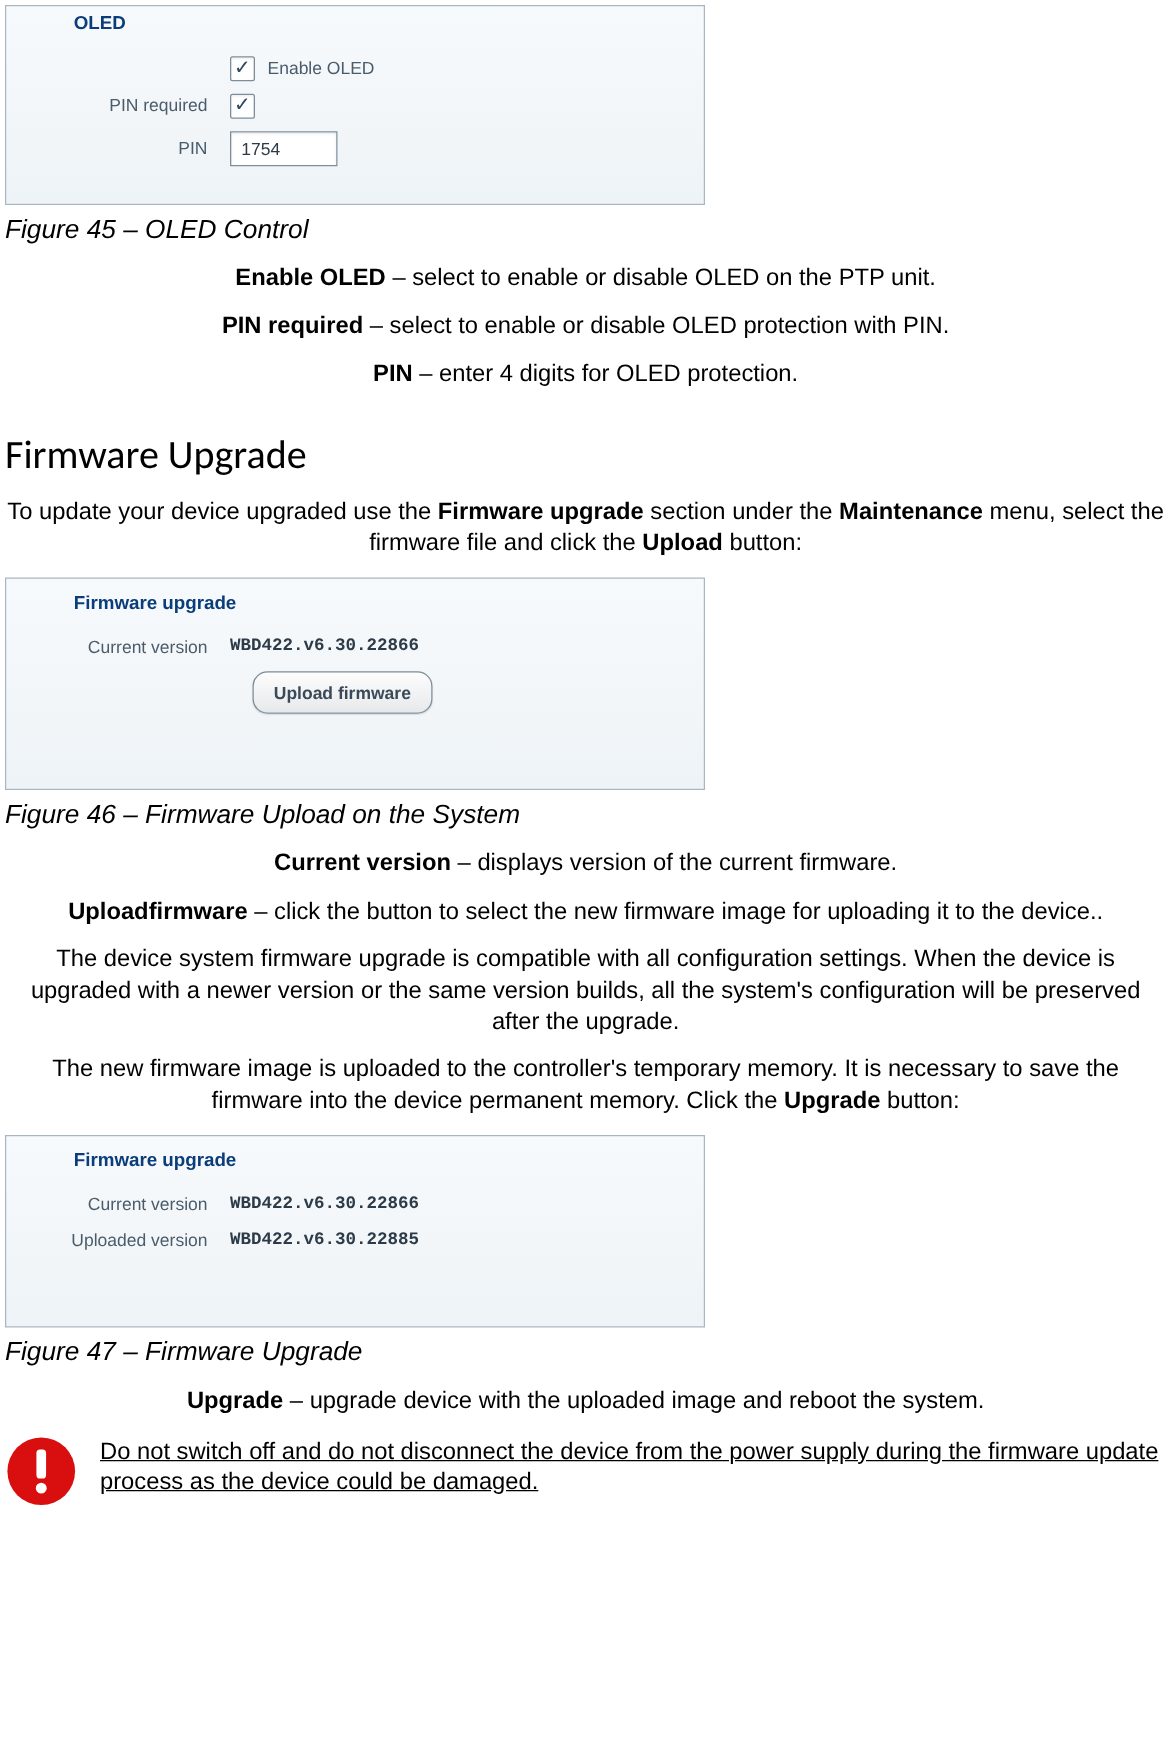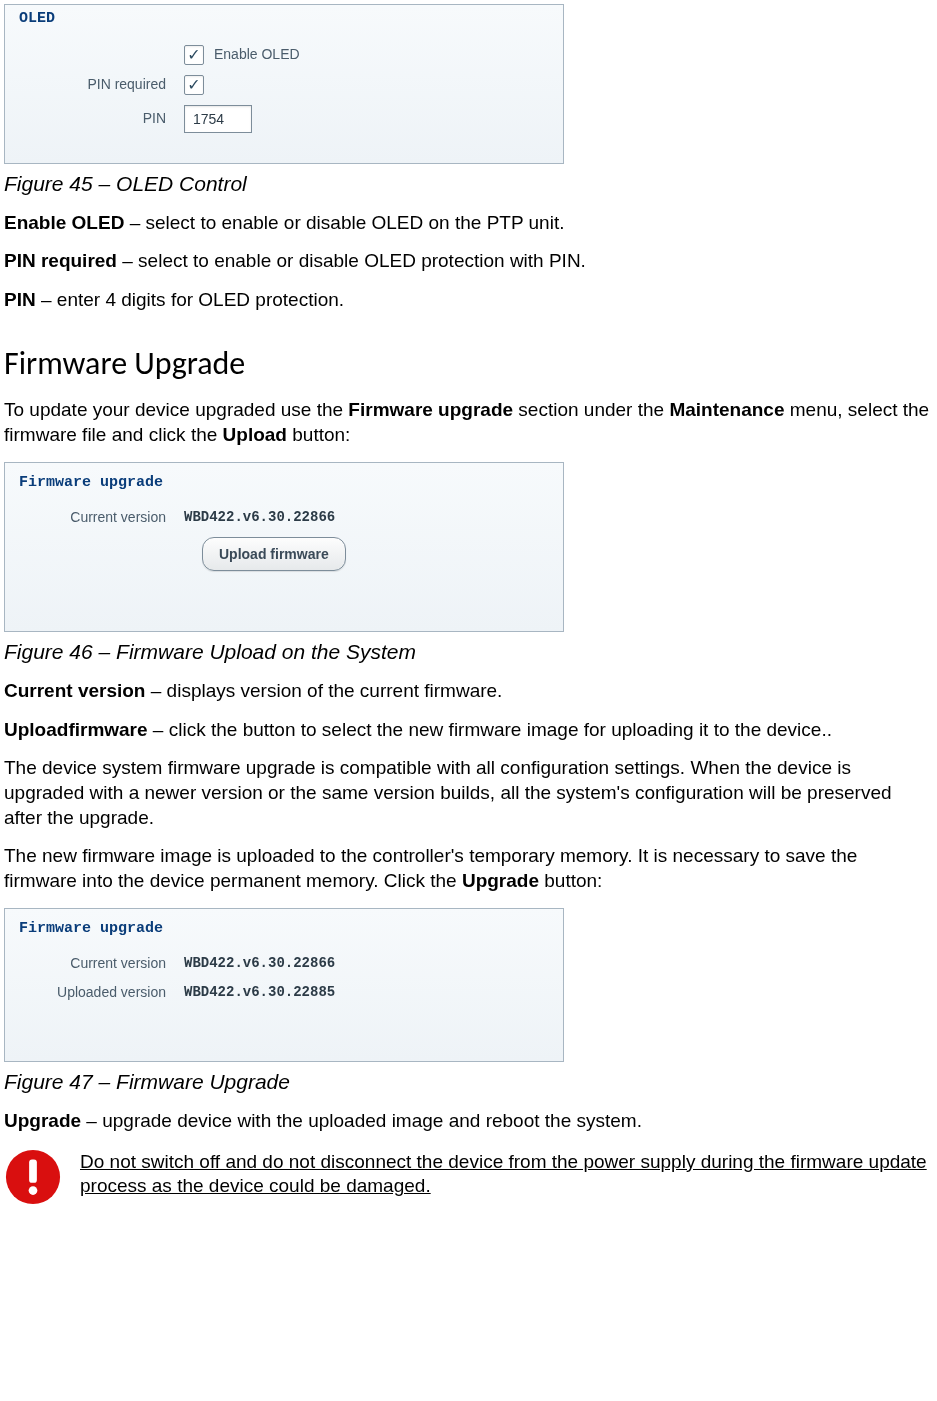--- a/index.html
+++ b/index.html
@@ -1,30 +1,30 @@
 <!DOCTYPE html>
 <html><head>
   <meta charset="utf-8">
   <style>
     * { box-sizing: border-box; margin: 0; padding: 0; }
     body { font-family: Arial, Helvetica, sans-serif; color: #000; background: #fff; padding: 4px; font-size: 19px; line-height: 1.3; }
     .panel { border: 1px solid #a8b6c2; background: linear-gradient(#f7fafc,#eef3f7); padding: 10px 14px 20px; margin-bottom: 6px; width: 560px; }
-    .panel-title { color: #0a3d7a; font-weight: bold; font-size: 15px; font-family: Liberation Mono, monospace; margin-bottom: 16px; }
+    .panel-title { color: #0a3d7a; font-weight: bold; font-size: 15px; font-family: Liberation Sans, sans-serif; margin-bottom: 16px; margin-left: 40px; }
     .form-row { display: flex; align-items: center; margin: 10px 0; }
     .form-label { width: 165px; text-align: right; padding-right: 18px; color: #4a5c6b; font-size: 14px; font-family: Verdana, sans-serif; }
     .form-value { color: #2c3b47; font-size: 14px; font-family: Liberation Mono, monospace; font-weight: bold; }
     .checkbox { width: 20px; height: 20px; border: 1px solid #7d8d9a; background: #fff; border-radius: 2px; display: inline-flex; align-items: center; justify-content: center; margin-right: 10px; box-shadow: inset 0 1px 2px rgba(0,0,0,.08); }
     .checkmark { color: #2c4a60; font-size: 16px; line-height: 1; }
     .chk-label { color: #4a5c6b; font-size: 14px; font-family: Verdana, sans-serif; }
-    .text-input { width: 68px; height: 28px; border: 1px solid #7d8d9a; background: #fff; padding: 4px 8px; font-size: 14px; font-family: Verdana, sans-serif; color: #2c3b47; box-shadow: inset 0 1px 2px rgba(0,0,0,.1); }
+    .text-input { width: 86px; height: 28px; border: 1px solid #7d8d9a; background: #fff; padding: 4px 8px; font-size: 14px; font-family: Verdana, sans-serif; color: #2c3b47; box-shadow: inset 0 1px 2px rgba(0,0,0,.1); }
     .btn { display: inline-block; background: linear-gradient(#fdfdfd,#e6e9eb); border: 1px solid #7d8d9a; border-radius: 12px; padding: 7px 16px; font-size: 14px; font-family: Verdana, sans-serif; font-weight: bold; color: #3a4a58; cursor: pointer; box-shadow: 0 1px 1px rgba(0,0,0,.1); }
     .btn + .btn { margin-left: 8px; }
     .btn-row { margin-left: 183px; margin-top: 8px; }
     .caption { font-style: italic; font-size: 21px; margin: 6px 0 14px; }
-    .para { margin: 6px 0 14px; }
+    .para { margin: 6px 0 14px; text-align: center; }
     .h2 { font-family: Calibri, Arial, sans-serif; font-size: 32px; font-weight: 400; margin: 30px 0 14px; }
     .warn-row { display: flex; align-items: flex-start; gap: 18px; margin-top: 10px; }
     .warn-icon { width: 58px; height: 58px; flex: 0 0 58px; }
     b { font-weight: bold; }
     .gap40 { height: 40px; }
   </style>
 </head>
 <body>
 
 <div class="panel" style="padding-top:4px;">

